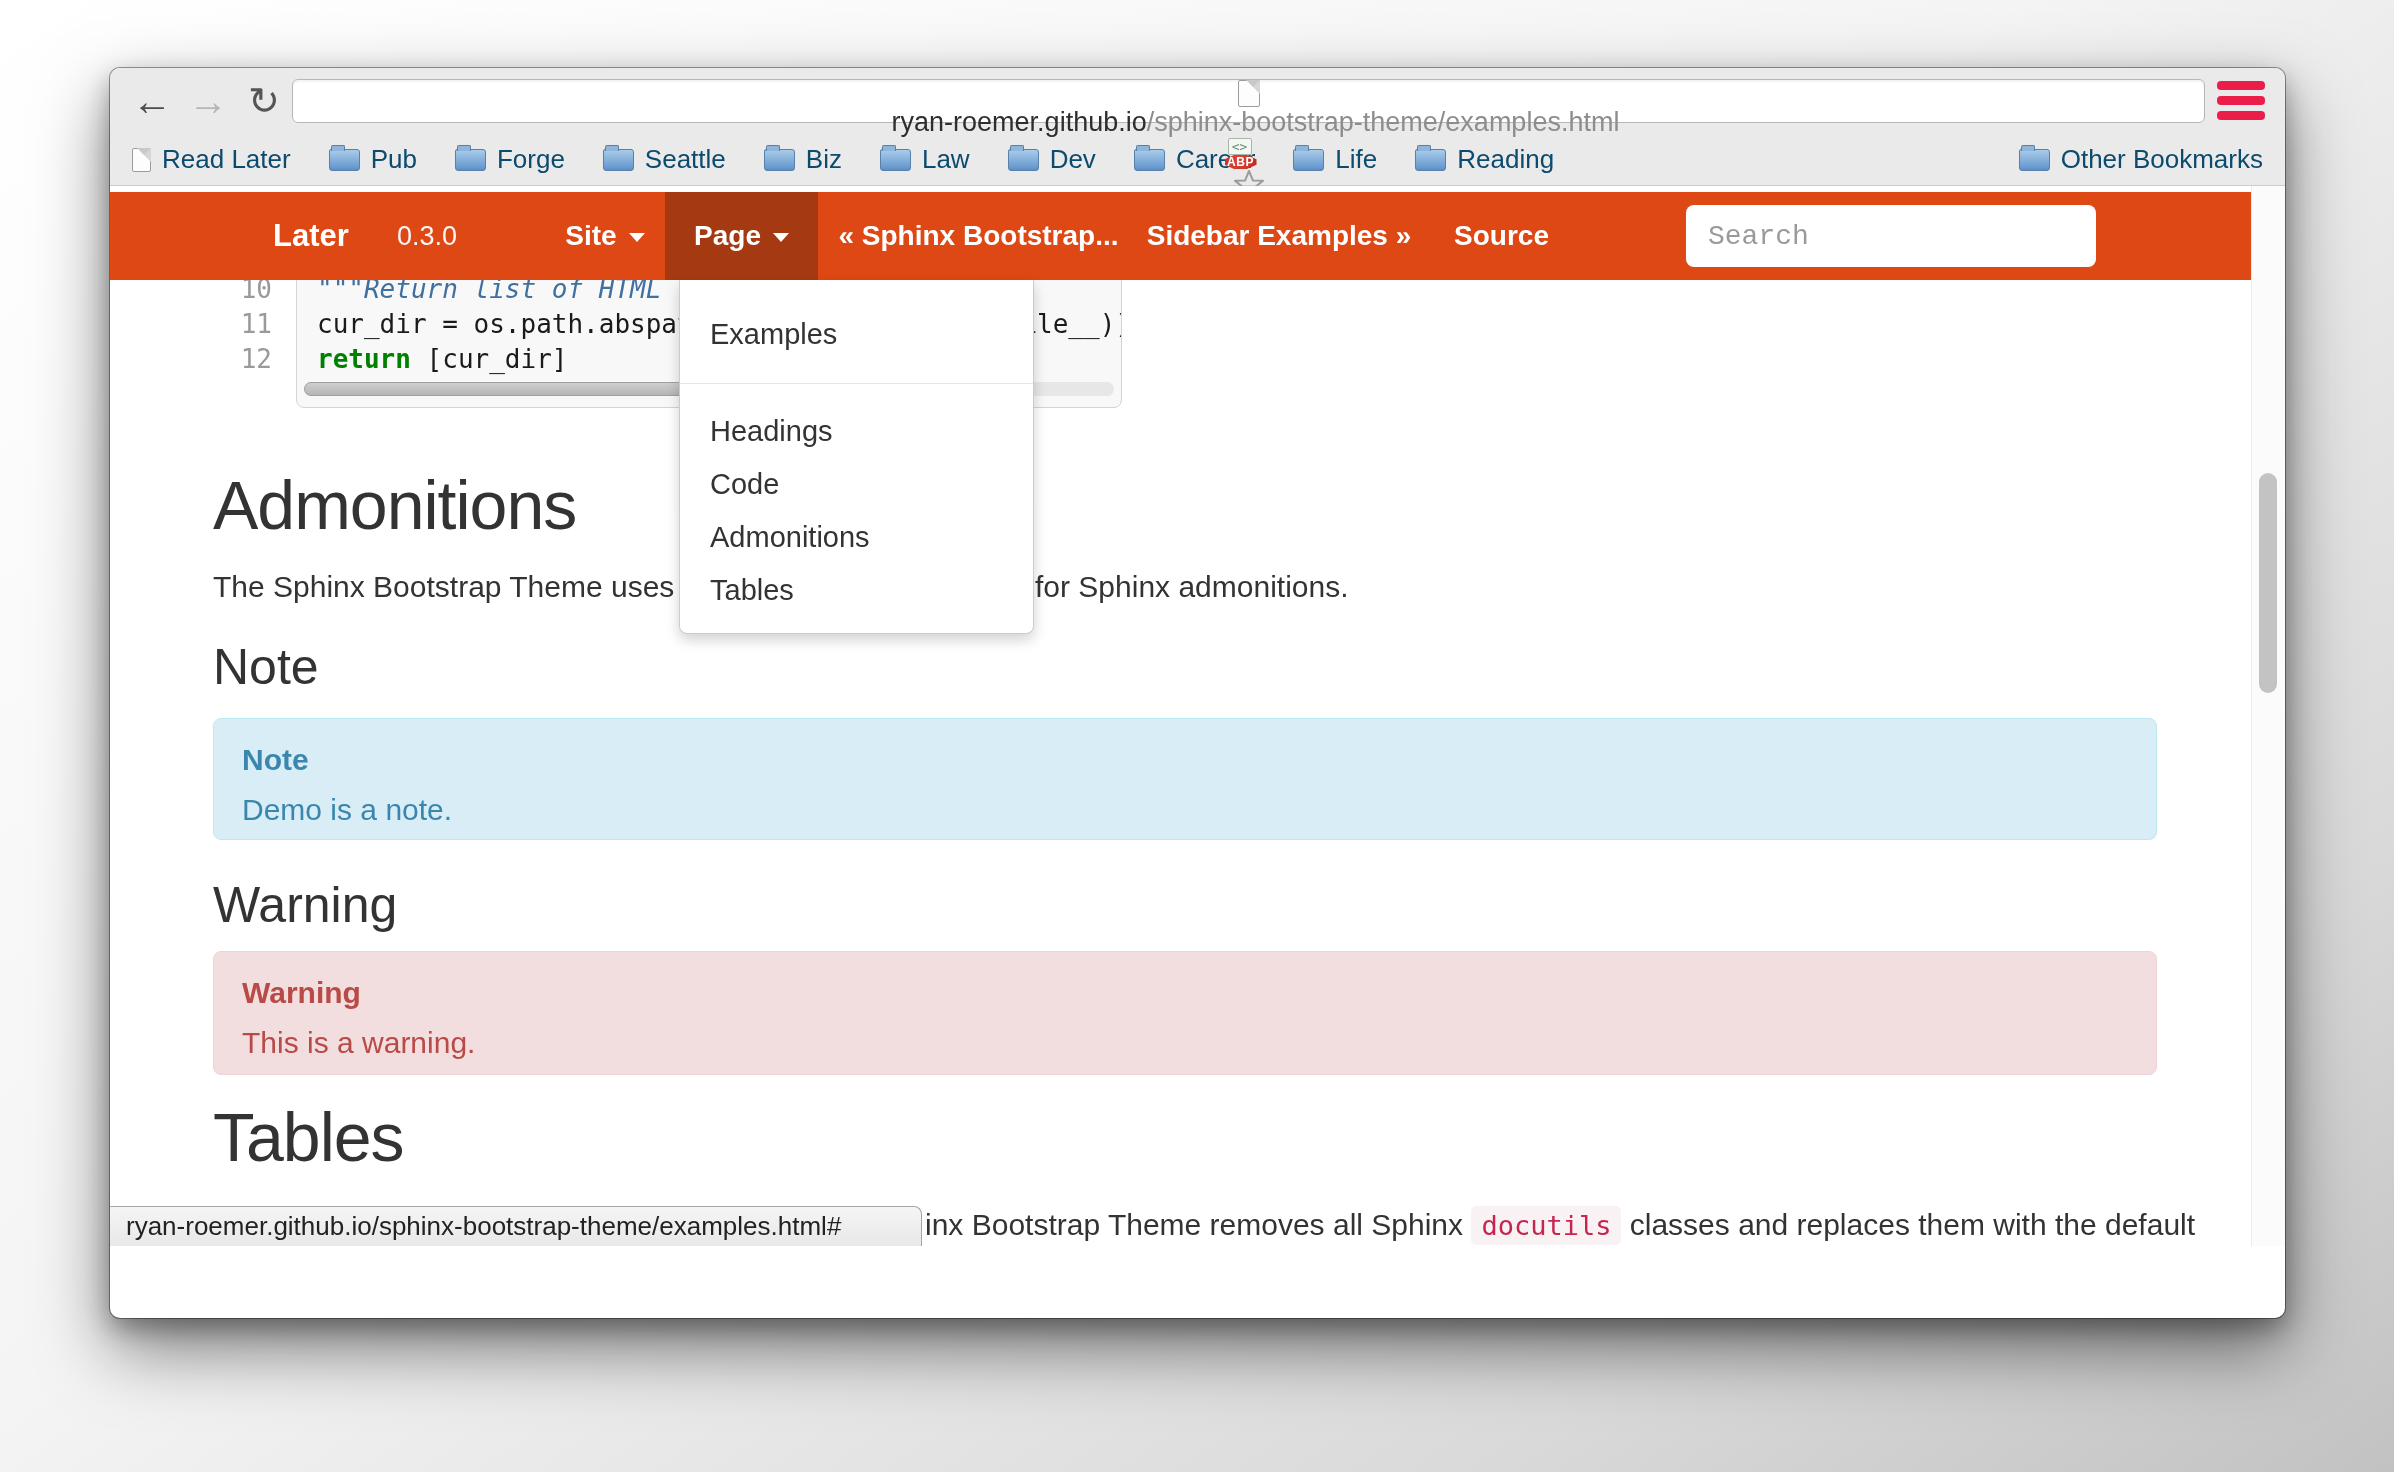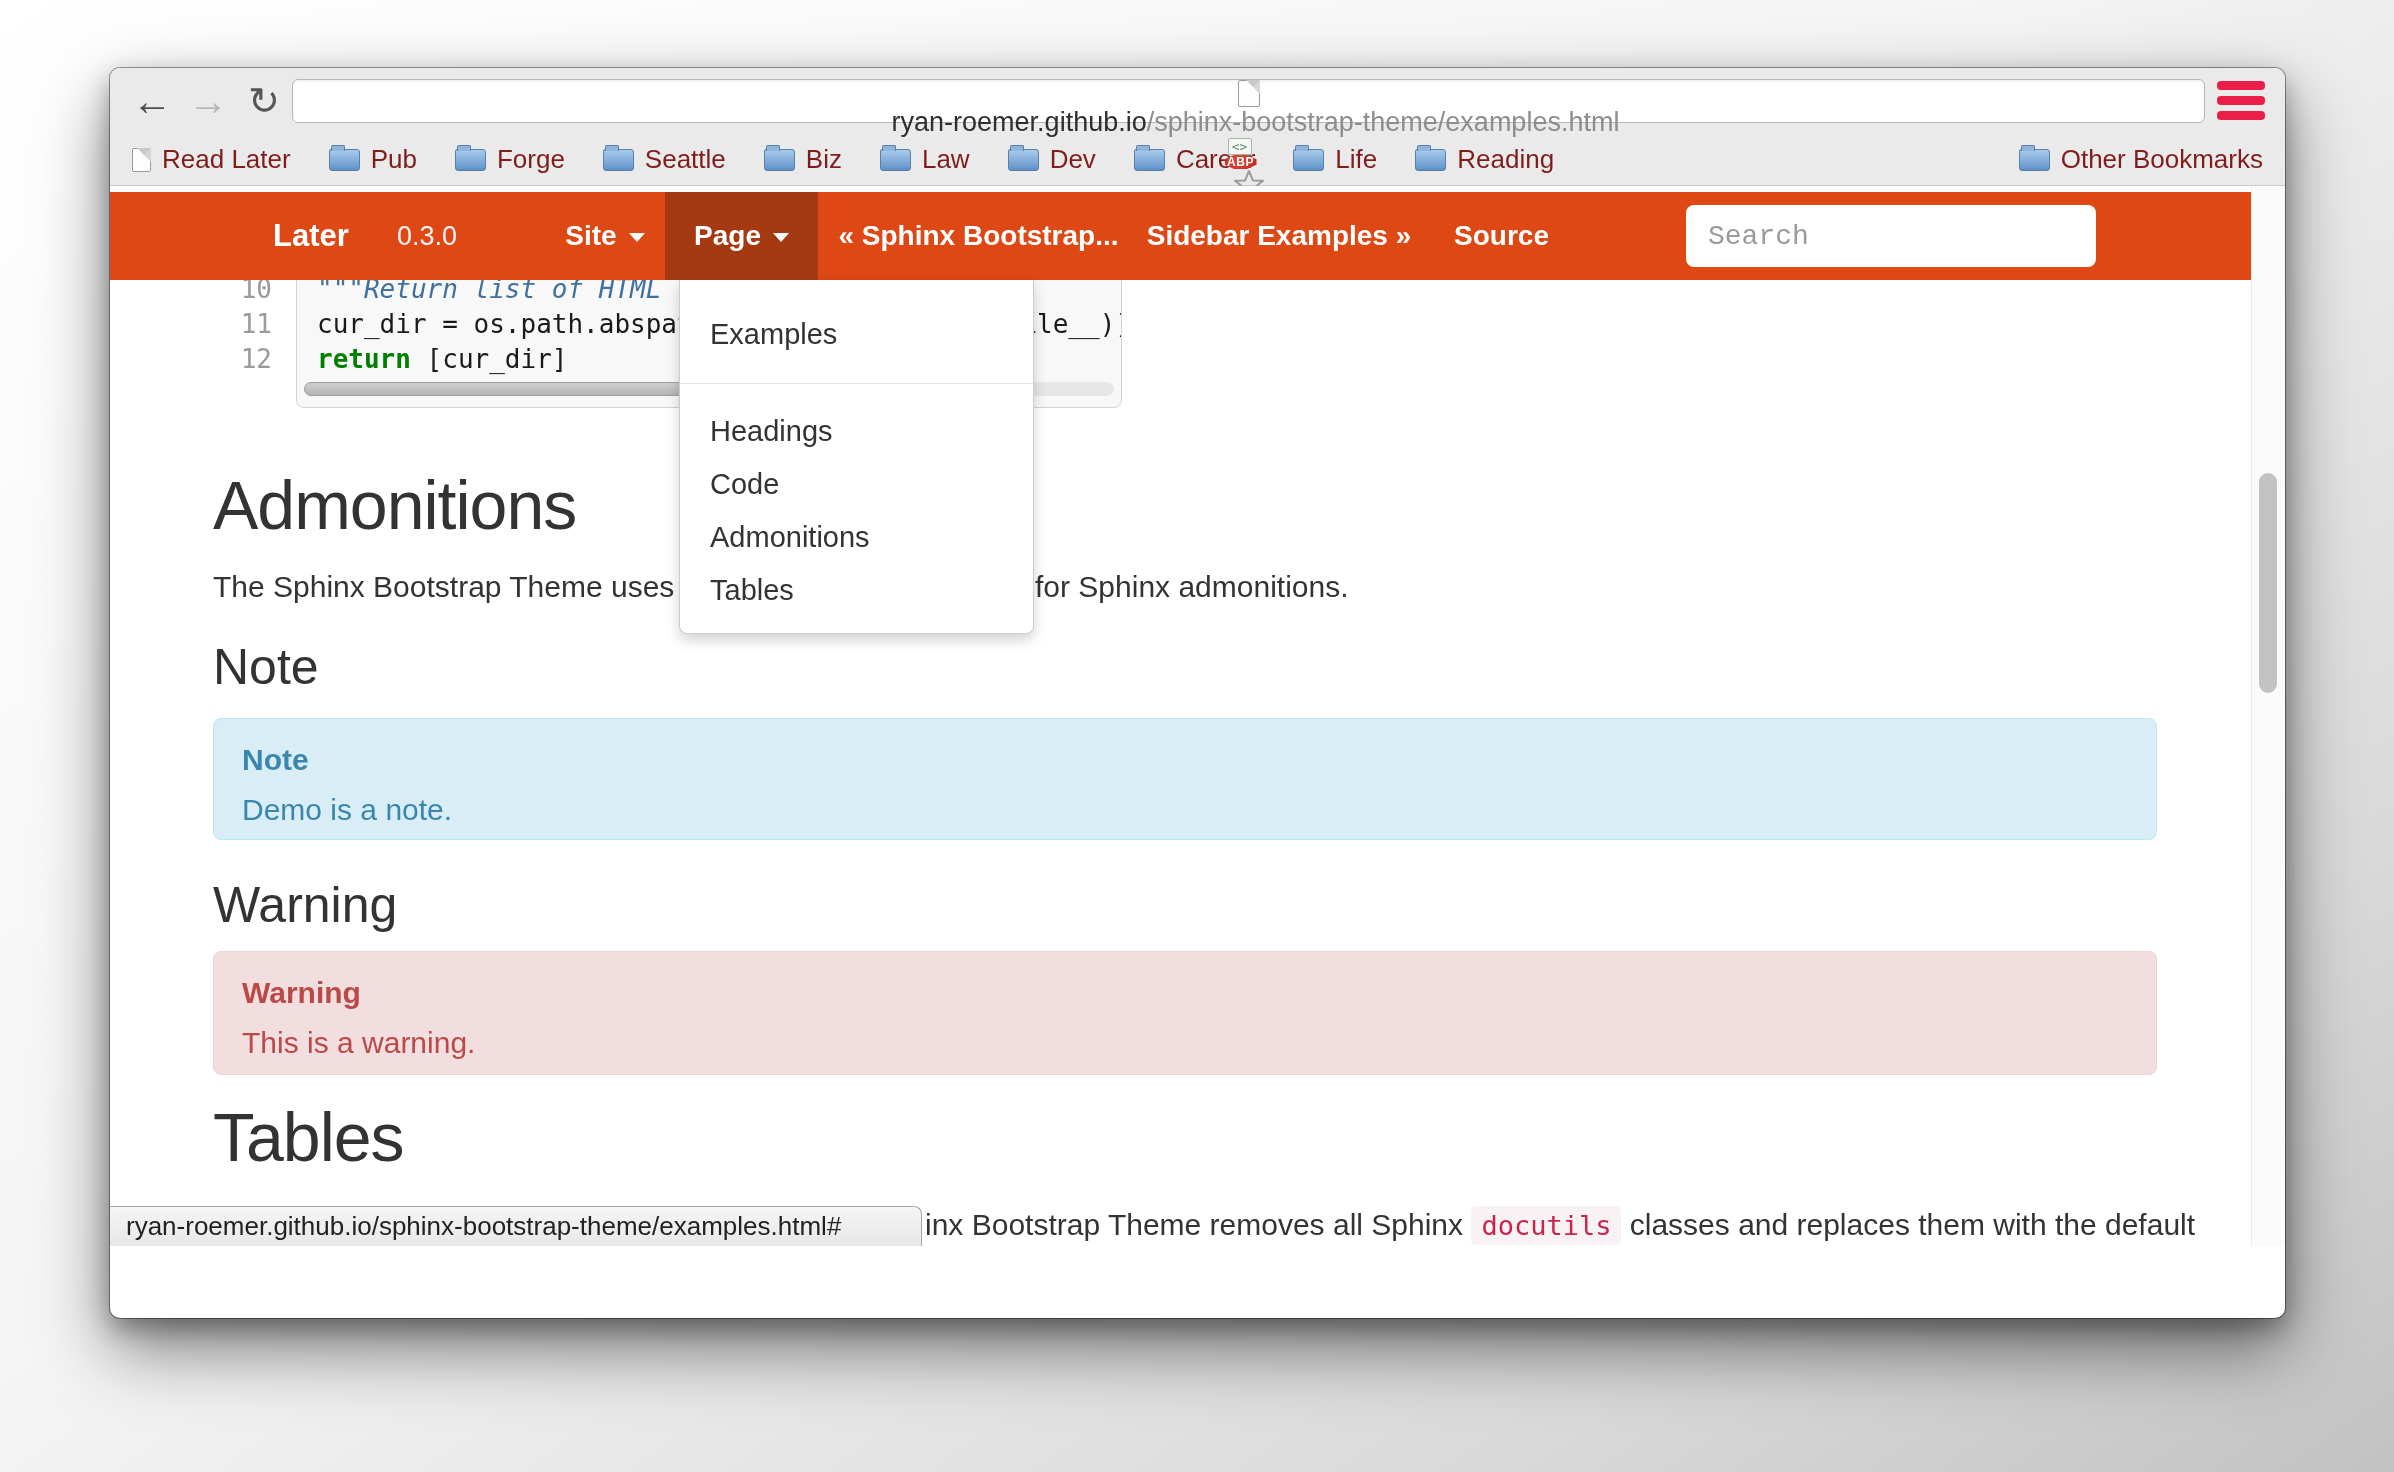--- a/index.html
+++ b/index.html
@@ -59,21 +59,21 @@
     background:radial-gradient(circle at 40% 35%,#e0473a,#c0271c);
     clip-path:polygon(30% 0,70% 0,100% 30%,100% 70%,70% 100%,30% 100%,0 70%,0 30%);
     display:flex; align-items:center; justify-content:center;
     color:#fff; font-size:12px; font-weight:bold; letter-spacing:.5px; }
   .star-icon { flex:none; }
   .menu-btn { position:absolute; right:20px; top:13px; width:48px; }
   .menu-btn .bar { height:9px; border-radius:4px; background:var(--menu_red,#ea1e48); margin-bottom:6px; }
   
   .bookmarks { height:52px; background:#eaeaea; border-bottom:1px solid #cbcbcb;
     display:flex; align-items:center; padding:0 22px; gap:38px; }
-  .bm-item { display:flex; align-items:center; gap:11px; font-size:26px; color:#7f1d1d; white-space:nowrap; }
+  .bm-item { display:flex; align-items:center; gap:11px; font-size:26px; color:#0c4a6e; white-space:nowrap; }
   .bm-item.other { margin-left:auto; }
   .bm-page { width:19px; height:24px; }
   .folder-icon { position:relative; width:31px; height:22px; border-radius:2px 3px 3px 3px;
     background:linear-gradient(#a9cbe9,#6f9ed2 80%,#5e8dc2); border:1px solid #5780ab; }
   .folder-icon::before { content:""; position:absolute; left:1px; top:-5px; width:12px; height:5px;
     background:#8fb5dd; border:1px solid #5780ab; border-bottom:none; border-radius:2px 2px 0 0; }
   
   .content { position:relative; height:1060px; background:#fff; overflow:hidden;
     font-family:"Liberation Sans", sans-serif; }
   

